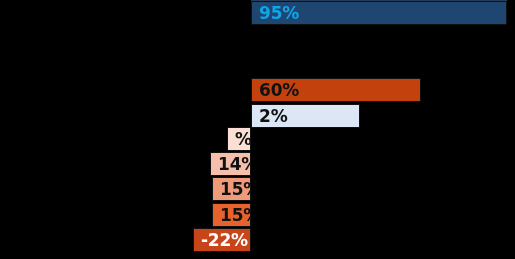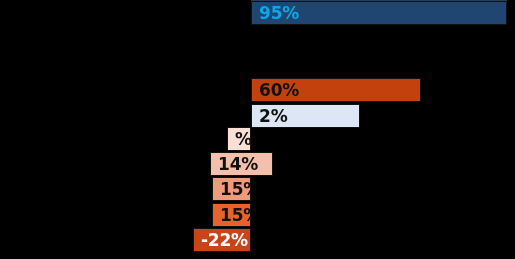--- a/index.html
+++ b/index.html
@@ -76,21 +76,21 @@
       </div>
       <div class="bar pos" style="left: 251px; top: 78px; width: 170px; background: #c2410c;">
         <span class="bar-label lbl-dark" style="color: rgb(17, 17, 17);">60%</span>
       </div>
       <div class="bar pos" style="left: 251px; top: 104px; width: 109px; background: rgb(220, 230, 244);">
         <span class="bar-label lbl-dark" style="color: rgb(17, 17, 17);">2%</span>
       </div>
       <div class="bar neg" style="left: 227px; top: 127px; width: 24px; background: rgb(250, 223, 212);">
         <span class="bar-label lbl-dark" style="color: rgb(17, 17, 17);">%</span>
       </div>
-      <div class="bar neg" style="left: 210px; top: 152px; width: 63px; background: rgb(245, 192, 171);">
+      <div class="bar neg" style="left: 210px; top: 152px; width: 41px; background: rgb(245, 192, 171);">
         <span class="bar-label lbl-dark" style="color: rgb(17, 17, 17);">14%</span>
       </div>
       <div class="bar neg" style="left: 212px; top: 177px; width: 39px; background: rgb(239, 154, 120);">
         <span class="bar-label lbl-dark" style="color: rgb(17, 17, 17);">15%</span>
       </div>
       <div class="bar neg" style="left: 212px; top: 203px; width: 39px; background: rgb(232, 99, 43);">
         <span class="bar-label lbl-dark" style="color: rgb(17, 17, 17);">15%</span>
       </div>
       <div class="bar neg" style="left: 193px; top: 228px; width: 58px; background: rgb(200, 69, 26);">
         <span class="bar-label lbl-light" style="color: rgb(255, 255, 255);">-22%</span>

